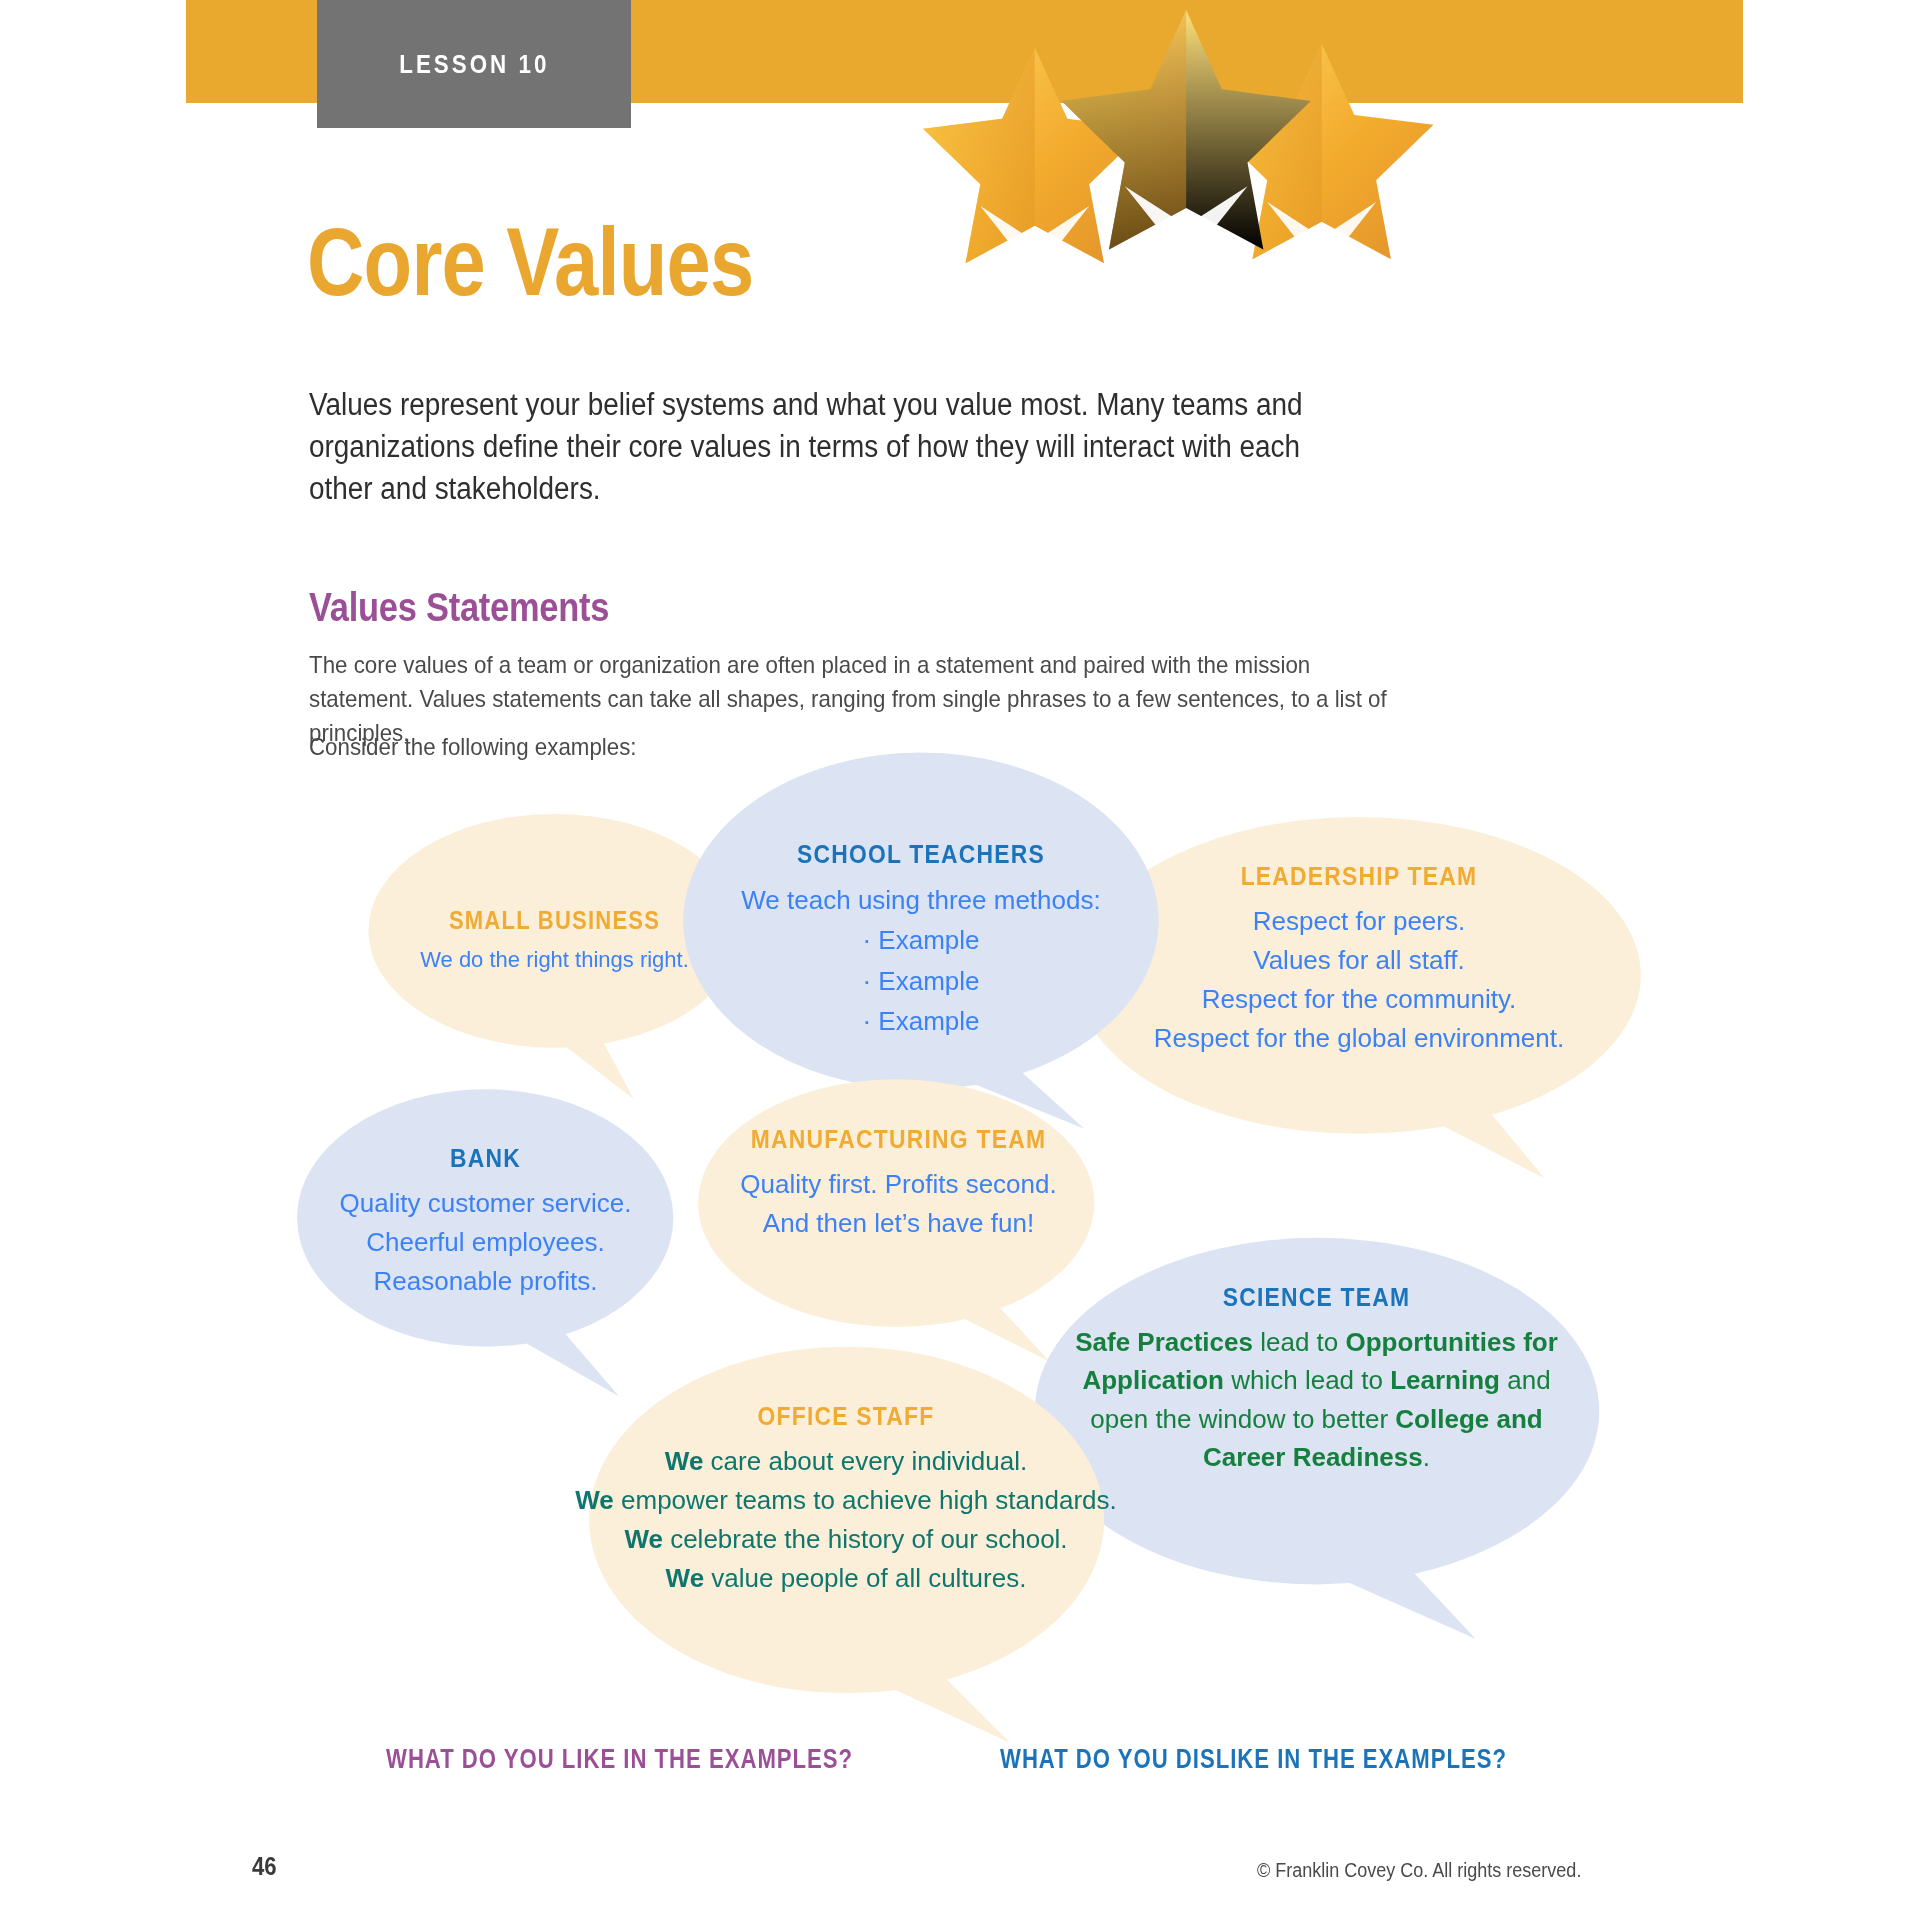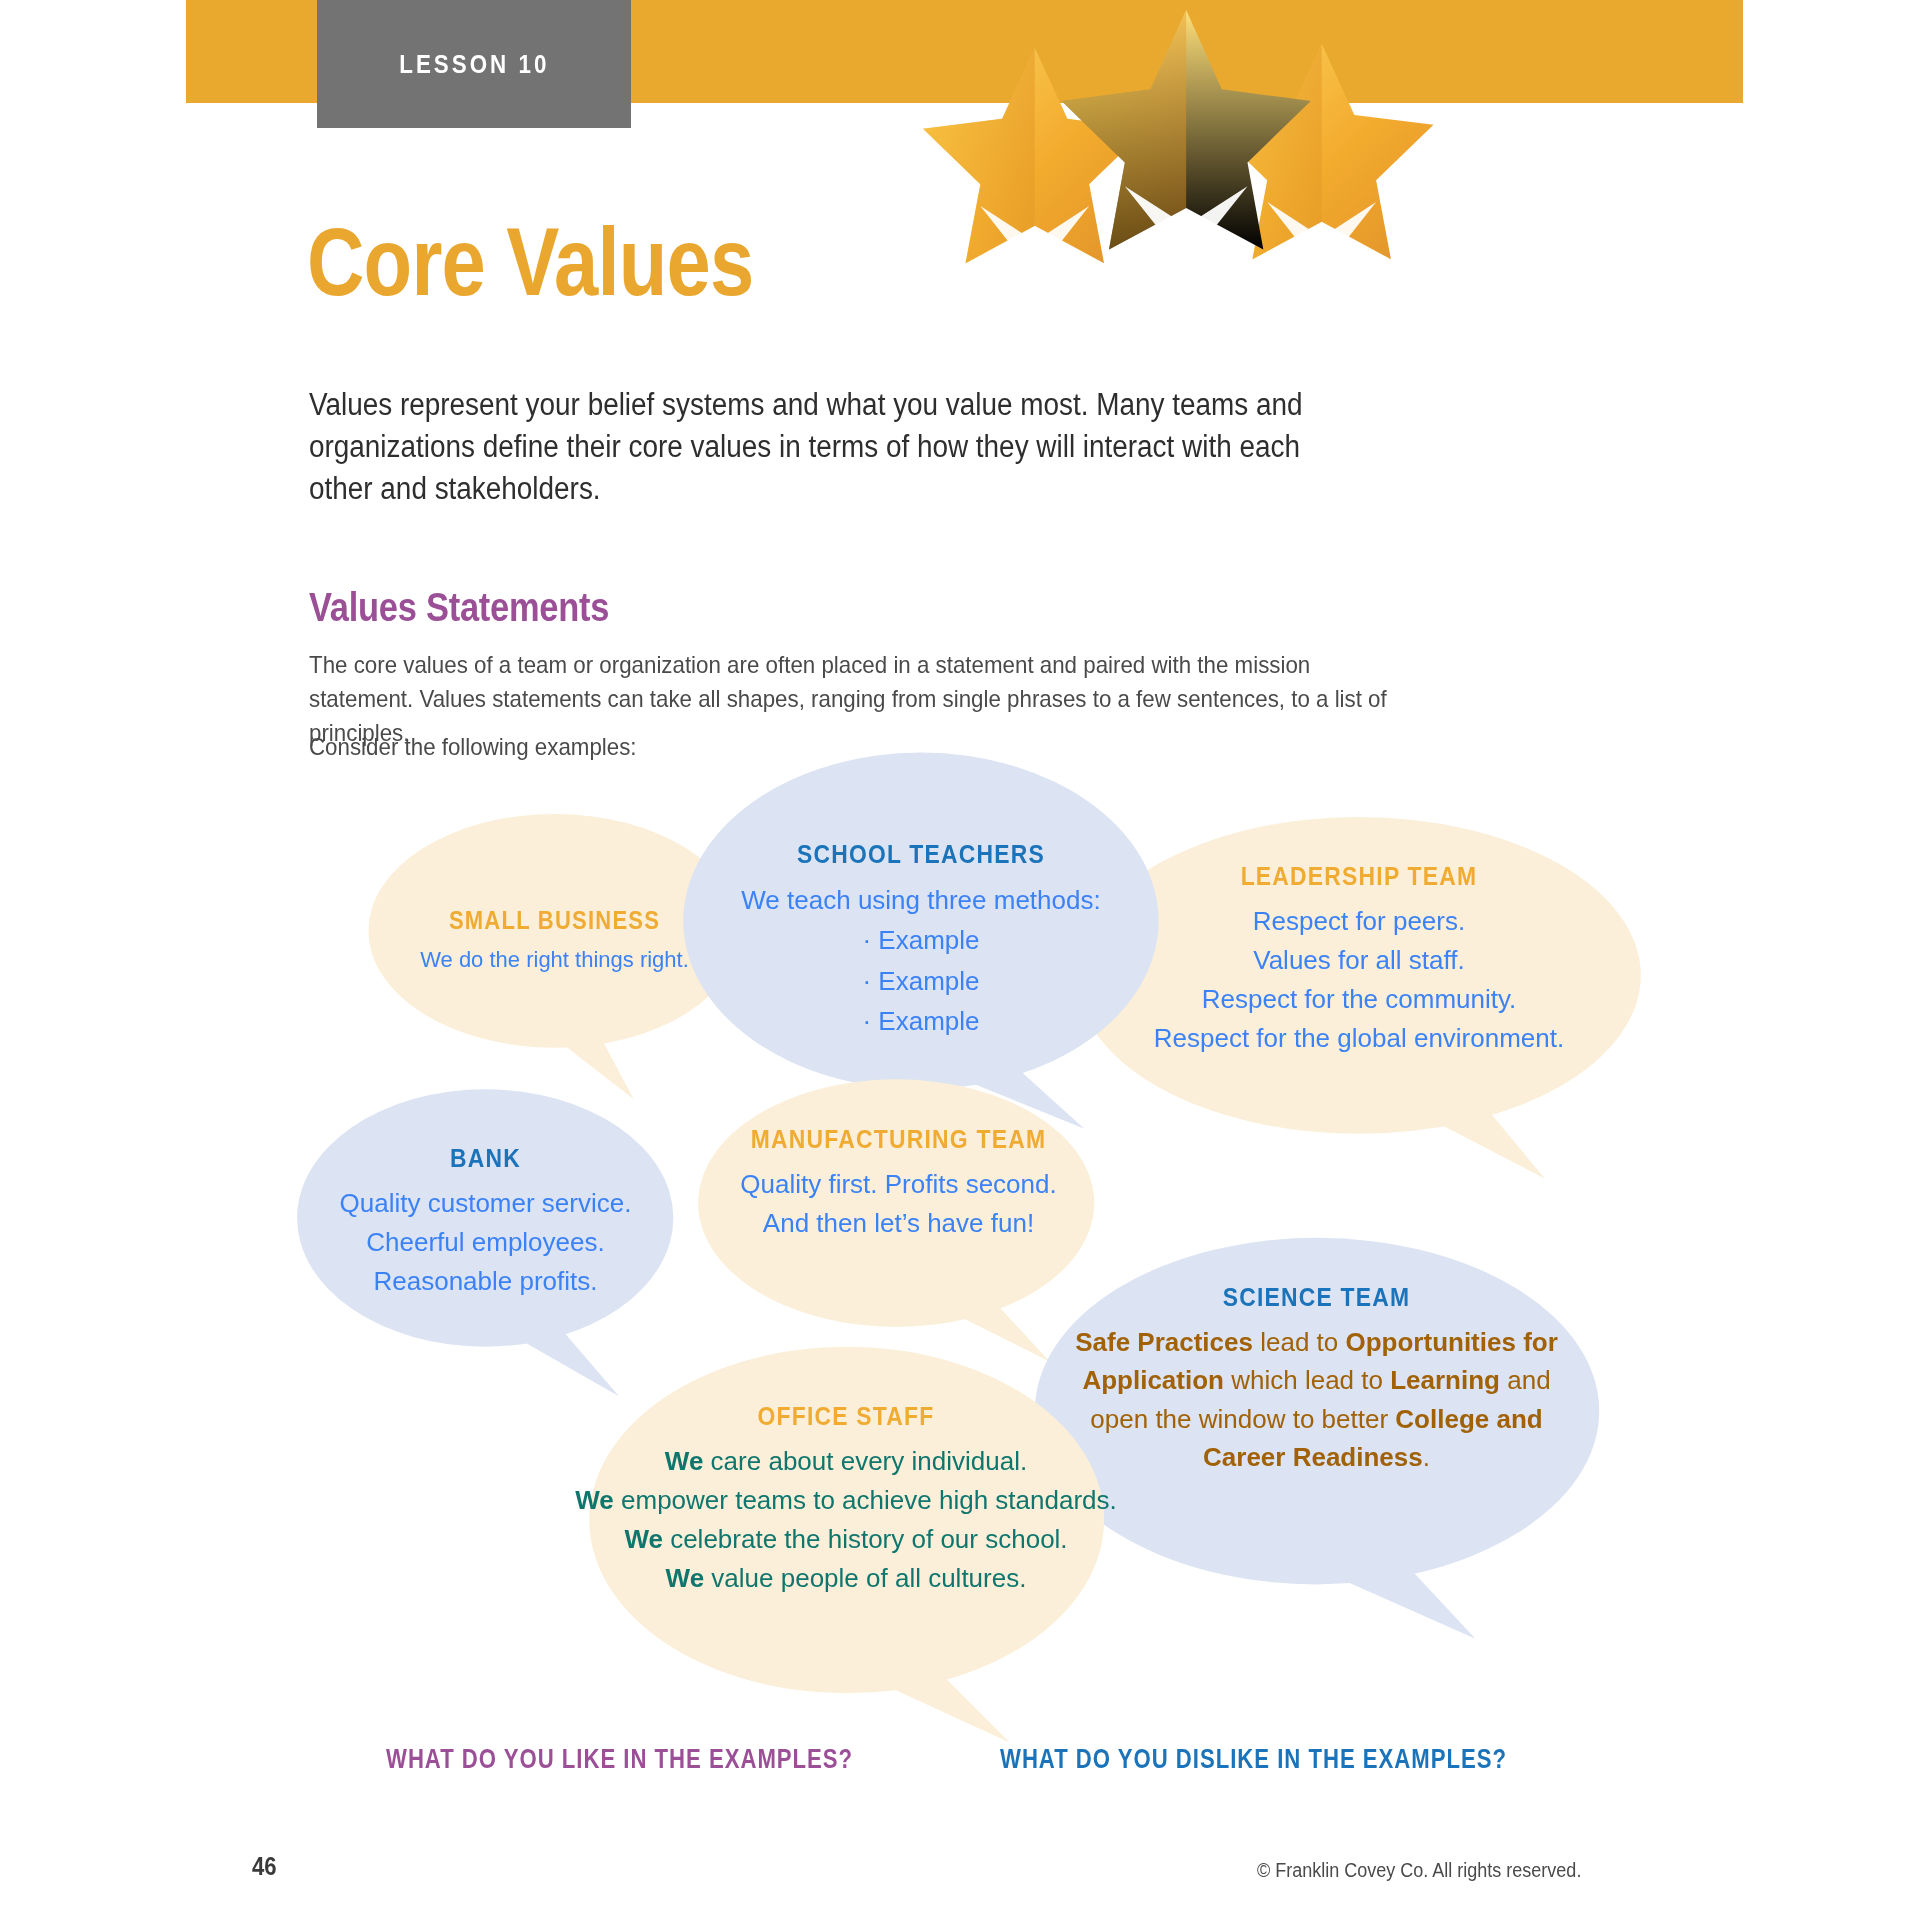--- a/index.html
+++ b/index.html
@@ -229,21 +229,21 @@
 <div class="bubble-text b-amber" style="left:693px;top:1124px;width:411px;">
   <div class="bubble-title" style="font-size:26px;">MANUFACTURING TEAM</div>
   <div class="bubble-body" style="font-size:26px;line-height:1.5;">
     <div>Quality first. Profits second.</div>
     <div>And then let’s have fun!</div>
   </div>
 </div>
 
 <div class="bubble-text b-blue" style="left:1074px;top:1282px;width:485px;">
   <div class="bubble-title" style="font-size:26px;">SCIENCE TEAM</div>
-  <div class="bubble-body" style="font-size:26px;line-height:1.48;color:#a16207;"><b>Safe Practices</b> lead to <b>Opportunities for Application</b> which lead to <b>Learning</b> and open the window to better <b>College and Career Readiness</b>.</div>
+  <div class="bubble-body" style="font-size:26px;line-height:1.48;color:#15803d;"><b>Safe Practices</b> lead to <b>Opportunities for Application</b> which lead to <b>Learning</b> and open the window to better <b>College and Career Readiness</b>.</div>
 </div>
 
 <div class="bubble-text b-amber" style="left:564px;top:1401px;width:564px;">
   <div class="bubble-title" style="font-size:26px;">OFFICE STAFF</div>
   <div class="bubble-body" style="font-size:26px;line-height:1.5;color:#0f766e;"><b>We</b> care about every individual.<br><b>We</b> empower teams to achieve high standards.<br><b>We</b> celebrate the history of our school.<br><b>We</b> value people of all cultures.</div>
 </div>
 
 <div id="q-like">WHAT DO YOU LIKE IN THE EXAMPLES?</div>
 <div id="q-dislike">WHAT DO YOU DISLIKE IN THE EXAMPLES?</div>
 

